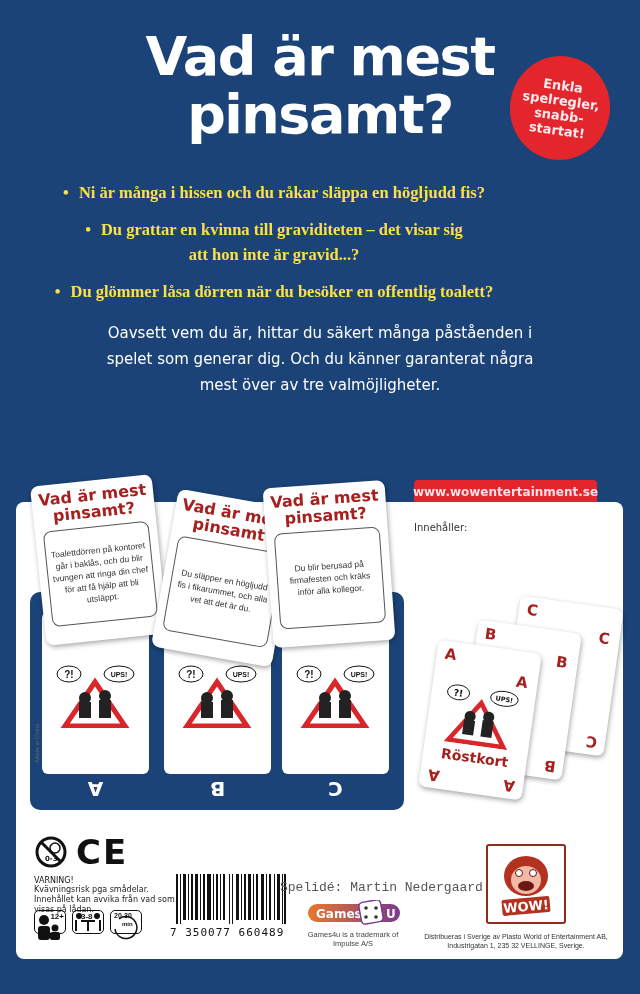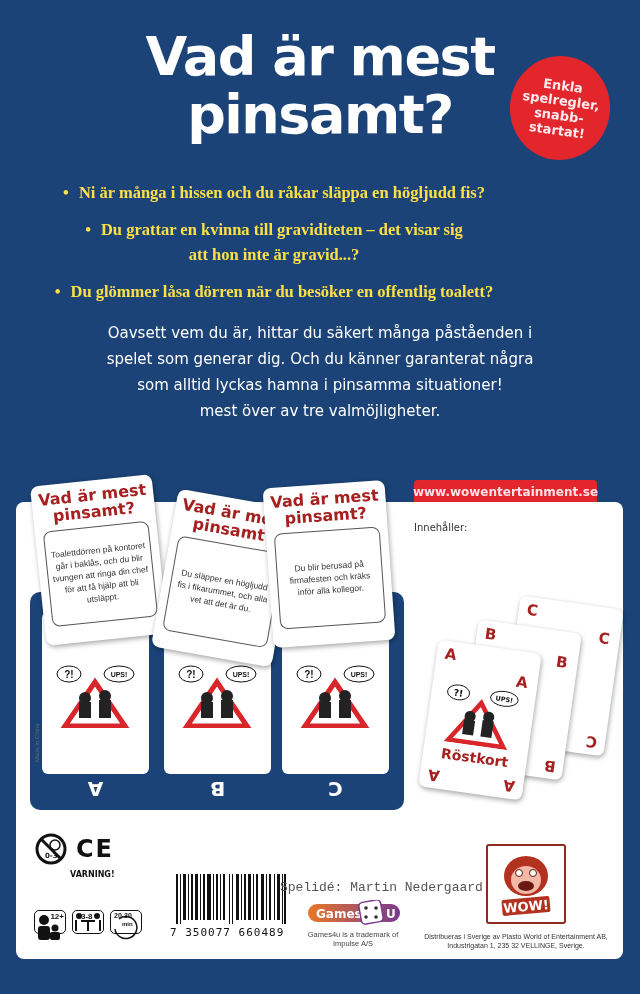--- a/index.html
+++ b/index.html
@@ -39,21 +39,21 @@
 
   .vcard { position: absolute; width: 104px; height: 148px; background: #fff; border-radius: 7px; box-shadow: 1px 2px 5px rgba(0,0,0,.35); font-family: "DejaVu Sans", sans-serif; font-weight: bold; color: #a5201f; }
   .vcard .tl { position: absolute; left: 8px; top: 4px; font-size: 15px; }
   .vcard .tr { position: absolute; right: 10px; top: 22px; font-size: 15px; }
   .vcard .bl { position: absolute; left: 8px; bottom: 4px; font-size: 15px; transform: rotate(180deg); }
   .vcard .br { position: absolute; right: 8px; bottom: 4px; font-size: 15px; transform: rotate(180deg); }
   .vcard .name { position: absolute; left: 0; width: 100%; top: 104px; text-align: center; font-size: 14px; }
   .vcard .sign { position: absolute; left: 14px; top: 40px; width: 74px; height: 60px; }
 
   .warn { position: absolute; left: 18px; top: 330px; width: 145px; font-family: "DejaVu Sans", sans-serif; }
-  .warn-title { font-size: 8px; font-weight: bold; color: #111; margin-top: 4px; margin-left: 36px; }
+  .warn-title { font-size: 8px; font-weight: normal; color: #111; margin-top: 4px; }
   .warn-text { font-size: 8px; line-height: 10px; color: #222; }
   .icons-row { position: absolute; left: 18px; top: 408px; display: flex; gap: 6px; }
   .pic { width: 32px; height: 24px; border: 1.5px solid #111; border-radius: 5px; position: relative; font-size: 8px; font-weight: bold; color: #111; }
 
   .artnr { position: absolute; left: 160px; top: 340px; font-size: 10.5px; line-height: 13px; color: #222; font-family: "DejaVu Sans", sans-serif; }
   .barcode { position: absolute; left: 160px; top: 372px; width: 110px; height: 50px; }
   .ean { position: absolute; left: 154px; top: 424px; font-size: 11px; letter-spacing: 1px; color: #111; font-family: "DejaVu Sans Mono", monospace; }
 
   .designer { position: absolute; left: 264px; top: 378px; font-size: 13px; color: #555; font-family: Liberation Mono, monospace; }
   .games4u { position: absolute; left: 292px; top: 398px; width: 92px; height: 26px; }
@@ -86,21 +86,20 @@
     <span>att hon inte är gravid...?</span>
   </div>
   <div class="bullet">
     <span class="dot">•</span><span>Du glömmer låsa dörren när du besöker en offentlig toalett?</span>
   </div>
 </div>
 
 <div class="desc">
   <div>Oavsett vem du är, hittar du säkert många påståenden i</div>
   <div>spelet som generar dig. Och du känner garanterat några</div>
-  <div>som alltid lyckas hamna i pinsamma situationer!</div>
   <div>mest över av tre valmöjligheter.</div>
 </div>
 
 <div class="url-banner">www.wowentertainment.se</div>
 
 <div class="panel">
 
   <div class="board">
     <div class="slot" style="left:12px">
       <svg class="sign" viewBox="0 0 80 64">
@@ -193,23 +192,24 @@
   </div>
 
   <div class="warn">
     <div style="display:flex; align-items:center; gap:8px;">
       <svg width="34" height="34" viewBox="0 0 34 34">
         <circle cx="17" cy="17" r="14" fill="#fff" stroke="#111" stroke-width="3"></circle>
         <circle cx="21" cy="13" r="5" fill="none" stroke="#111" stroke-width="1.5"></circle>
         <text x="11" y="26" font-size="7" font-weight="bold" fill="#111">0-3</text>
         <line x1="7" y1="7" x2="27" y2="27" stroke="#111" stroke-width="3"></line>
       </svg>
-      <span style="font-size:24px; font-weight:bold; color:#111; letter-spacing:2px;">CE</span>
+      <span style="font-size:34px; font-weight:bold; color:#111; letter-spacing:2px;">CE</span>
     </div>
     <div class="warn-title">VARNING!</div>
+    <div class="warn-text">Kvävningsrisk pga smådelar. Innehållet kan avvika från vad som visas på lådan.</div>
   </div>
 
   <div class="icons-row">
     <div class="pic">
       <svg width="30" height="30" viewBox="0 0 30 30" style="position:absolute;left:0;top:0">
         <circle cx="9" cy="9" r="5" fill="#111"></circle>
           <rect x="3" y="15" width="12" height="14" rx="3" fill="#111"></rect>
         <circle cx="20" cy="17" r="3.5" fill="#111"></circle>
           <rect x="15" y="21" width="10" height="8" rx="2" fill="#111"></rect>
       </svg>

